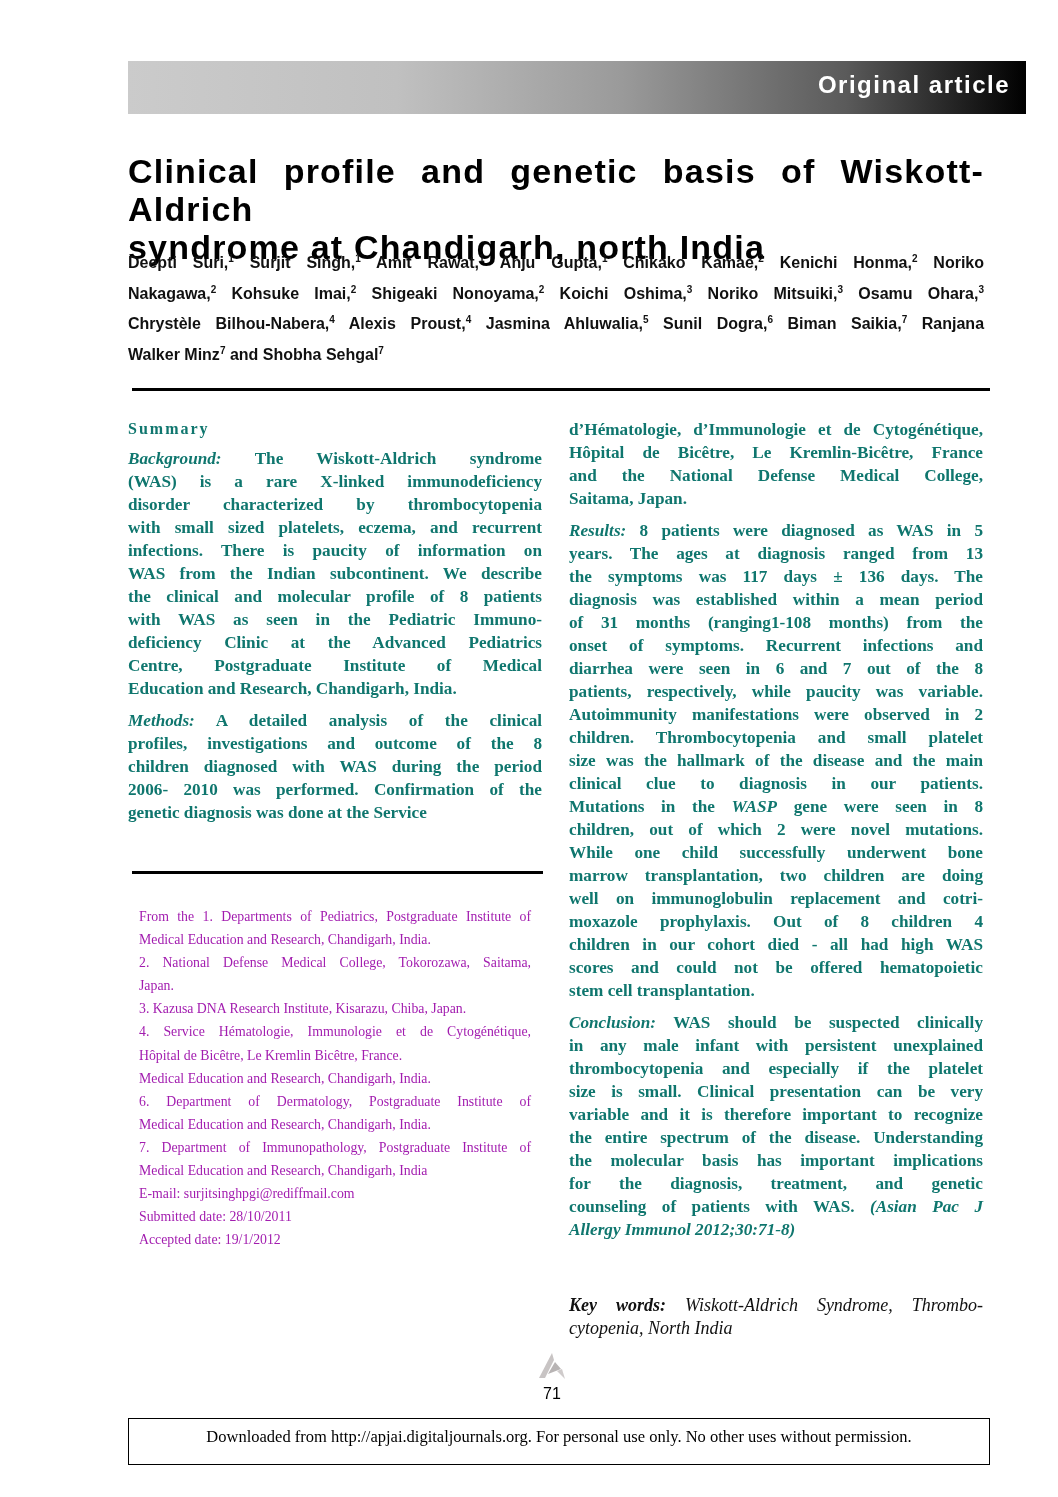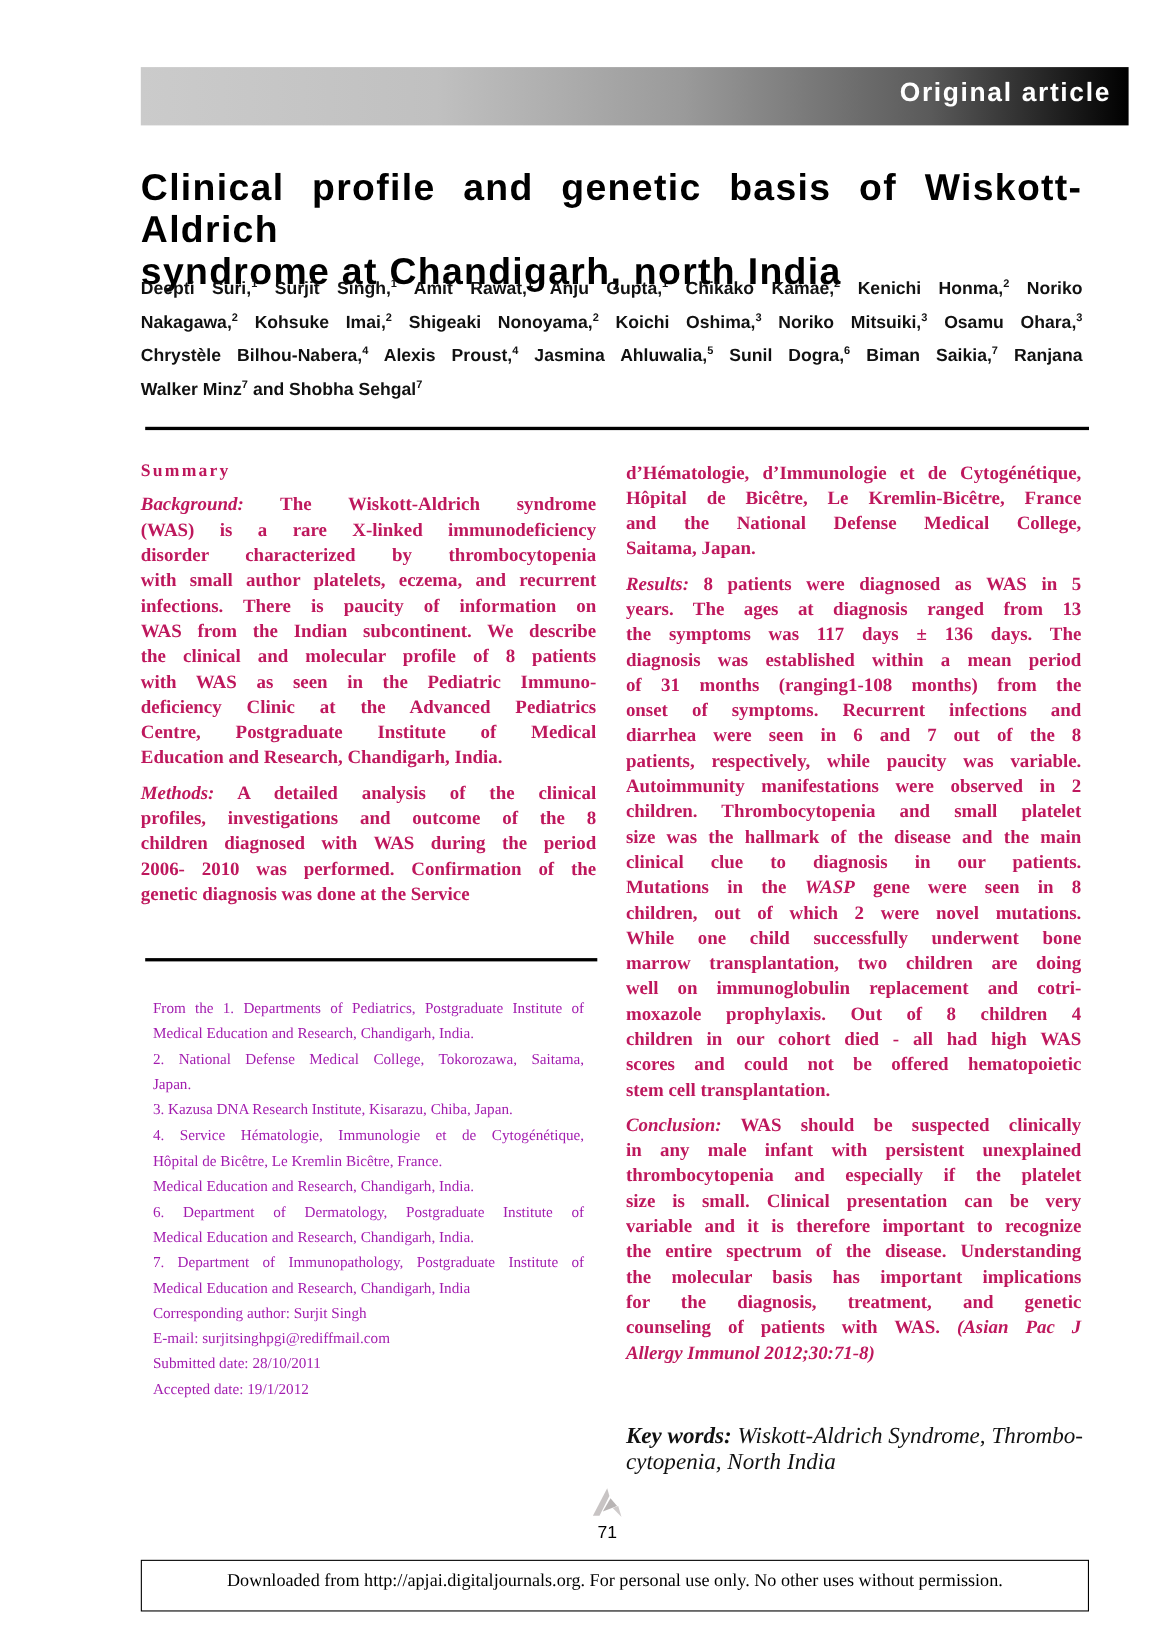--- a/index.html
+++ b/index.html
@@ -32,21 +32,21 @@
   }
   .authors .line { display: block; text-align: justify; text-align-last: justify; white-space: nowrap; }
   .authors .line.last { text-align-last: left; }
   .authors sup { font-size: 10px; vertical-align: 6px; line-height: 0; }
 
   .rule-top { position: absolute; left: 132px; top: 388px; width: 858px; height: 3px; background: #000; }
   .rule-left { position: absolute; left: 132px; top: 871px; width: 411px; height: 3px; background: #000; }
 
   .col {
     position: absolute; font-family: "Liberation Serif", serif; font-weight: bold;
-    font-size: 17.2px; line-height: 23px; color: #be185d;
+    font-size: 17.2px; line-height: 23px; color: #0f766e;
   }
   .col-left { left: 128px; top: 418px; width: 414px; }
   .col-right { left: 569px; top: 418px; width: 414px; }
 
   .summary-heading {
     font-family: "Liberation Serif", serif; font-weight: bold; font-size: 16px;
     letter-spacing: 2px; margin: 0 0 7px 0; line-height: 22px;
   }
   .para { margin: 0 0 9px 0; }
   .para .ln { display: block; text-align: justify; text-align-last: justify; white-space: nowrap; }
@@ -55,21 +55,21 @@
   .lead { font-style: italic; }
 
   .affil {
     position: absolute; left: 139px; top: 905px; width: 392px;
     font-family: "Liberation Serif", serif; font-size: 13.8px; line-height: 23.1px; color: #a21caf;
   }
   .affil .ln { display: block; text-align: justify; text-align-last: justify; white-space: nowrap; }
   .affil .ln.last { text-align-last: left; }
 
   .keywords { position: absolute; left: 569px; top: 1294px; width: 414px; font-family: "Liberation Serif", serif;
-    font-style: italic; font-size: 21px; line-height: 23px; color: #111; }
+    font-style: italic; font-size: 18px; line-height: 23px; color: #111; }
   .keywords .ln { display: block; text-align: justify; text-align-last: justify; white-space: nowrap; }
   .keywords .ln.last { text-align-last: left; }
   .keywords .kwlabel { font-weight: bold; }
 
   .logo { position: absolute; left: 535px; top: 1352px; width: 32px; height: 28px; }
   .page-number { position: absolute; left: 528px; top: 1385px; width: 48px; text-align: center;
     font-family: "Liberation Sans", sans-serif; font-size: 16px; }
 
   .footer-box {
     position: absolute; left: 128px; top: 1418px; width: 862px; height: 47px;
@@ -97,21 +97,21 @@
   </div>
 
 <div class="rule-top"></div>
 
 <div class="col col-left">
   <div class="summary-heading">Summary</div>
   <div class="para" id="p-background">
       <span class="ln"><span class="lead">Background:</span> The Wiskott-Aldrich syndrome</span>
       <span class="ln">(WAS) is a rare X-linked immunodeficiency</span>
       <span class="ln">disorder characterized by thrombocytopenia</span>
-      <span class="ln">with small author platelets, eczema, and recurrent</span>
+      <span class="ln">with small sized platelets, eczema, and recurrent</span>
       <span class="ln">infections. There is paucity of information on</span>
       <span class="ln">WAS from the Indian subcontinent. We describe</span>
       <span class="ln">the clinical  and molecular profile of 8 patients</span>
       <span class="ln">with WAS as seen in the Pediatric Immuno-</span>
       <span class="ln">deficiency Clinic at the Advanced Pediatrics</span>
       <span class="ln">Centre, Postgraduate Institute of Medical</span>
       <span class="ln last">Education and Research, Chandigarh, India.</span>
     </div>
   <div class="para" id="p-methods">
       <span class="ln"><span class="lead">Methods:</span>  A detailed analysis of the clinical</span>
@@ -130,21 +130,20 @@
     <span class="ln">2. National Defense Medical College, Tokorozawa, Saitama,</span>
     <span class="ln last">Japan.</span>
     <span class="ln last">3. Kazusa DNA Research Institute, Kisarazu, Chiba, Japan.</span>
     <span class="ln">4. Service Hématologie, Immunologie et de Cytogénétique,</span>
     <span class="ln last">Hôpital de Bicêtre, Le Kremlin Bicêtre, France.</span>
     <span class="ln last">Medical Education and Research, Chandigarh, India.</span>
     <span class="ln">6. Department of Dermatology, Postgraduate Institute of</span>
     <span class="ln last">Medical Education and Research, Chandigarh, India.</span>
     <span class="ln">7. Department of Immunopathology, Postgraduate Institute of</span>
     <span class="ln last">Medical Education and Research, Chandigarh, India</span>
-    <span class="ln last">Corresponding author: Surjit Singh</span>
     <span class="ln last">E-mail: surjitsinghpgi@rediffmail.com</span>
     <span class="ln last">Submitted date: 28/10/2011</span>
     <span class="ln last">Accepted date: 19/1/2012</span>
   </div>
 
 <div class="col col-right">
   <div class="para" id="p-methods2">
       <span class="ln">d’Hématologie, d’Immunologie et de Cytogénétique,</span>
       <span class="ln">Hôpital de Bicêtre, Le Kremlin-Bicêtre, France</span>
       <span class="ln">and the National Defense Medical College,</span>

